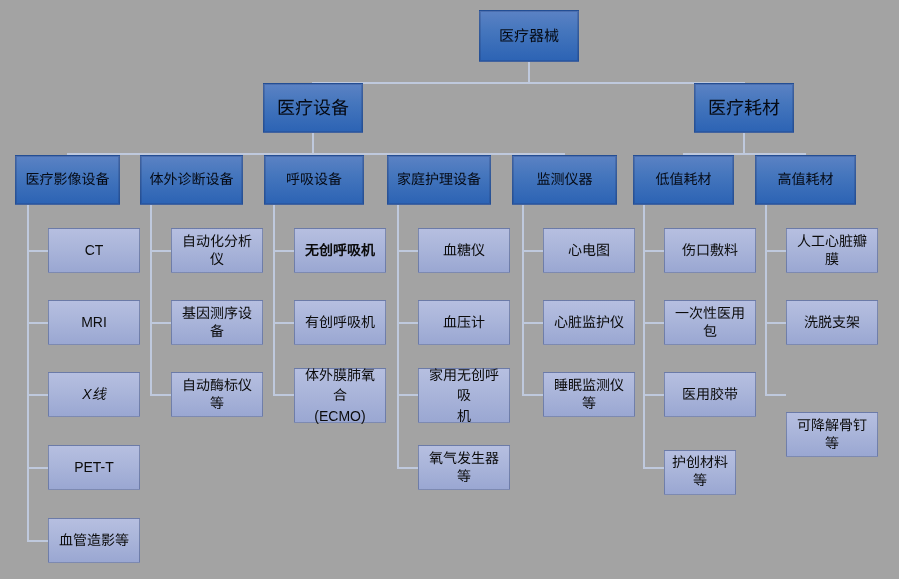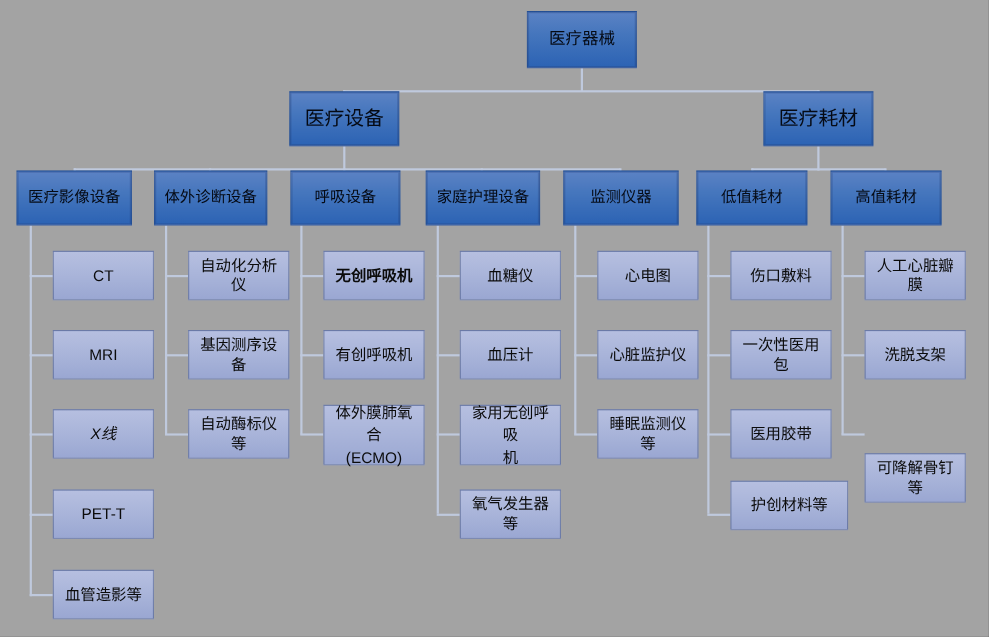--- a/index.html
+++ b/index.html
@@ -220,21 +220,21 @@
 
   <div class="node light" style="left:664px; top:228px; width:92px; height:45px;text-align:center;">
     <span>伤口敷料</span>
   </div>
   <div class="node light" style="left:664px; top:300px; width:92px; height:45px;">
     <span>一次性医用包</span>
   </div>
   <div class="node light" style="left:664px; top:372px; width:92px; height:45px;">
     <span>医用胶带</span>
   </div>
-  <div class="node light" style="left:664px; top:437px; width:107px; height:45px;">
+  <div class="node light" style="left:664px; top:450px; width:72px; height:45px;font-family:Liberation Mono, monospace;">
     <span>护创材料等</span>
   </div>
 
   <div class="node light" style="left:786px; top:228px; width:92px; height:45px;">
     <span>人工心脏瓣膜</span>
   </div>
   <div class="node light" style="left:786px; top:300px; width:92px; height:45px;">
     <span>洗脱支架</span>
   </div>
   <div class="node light" style="left:786px; top:372px; width:92px; height:45px;margin-top:40px;">

